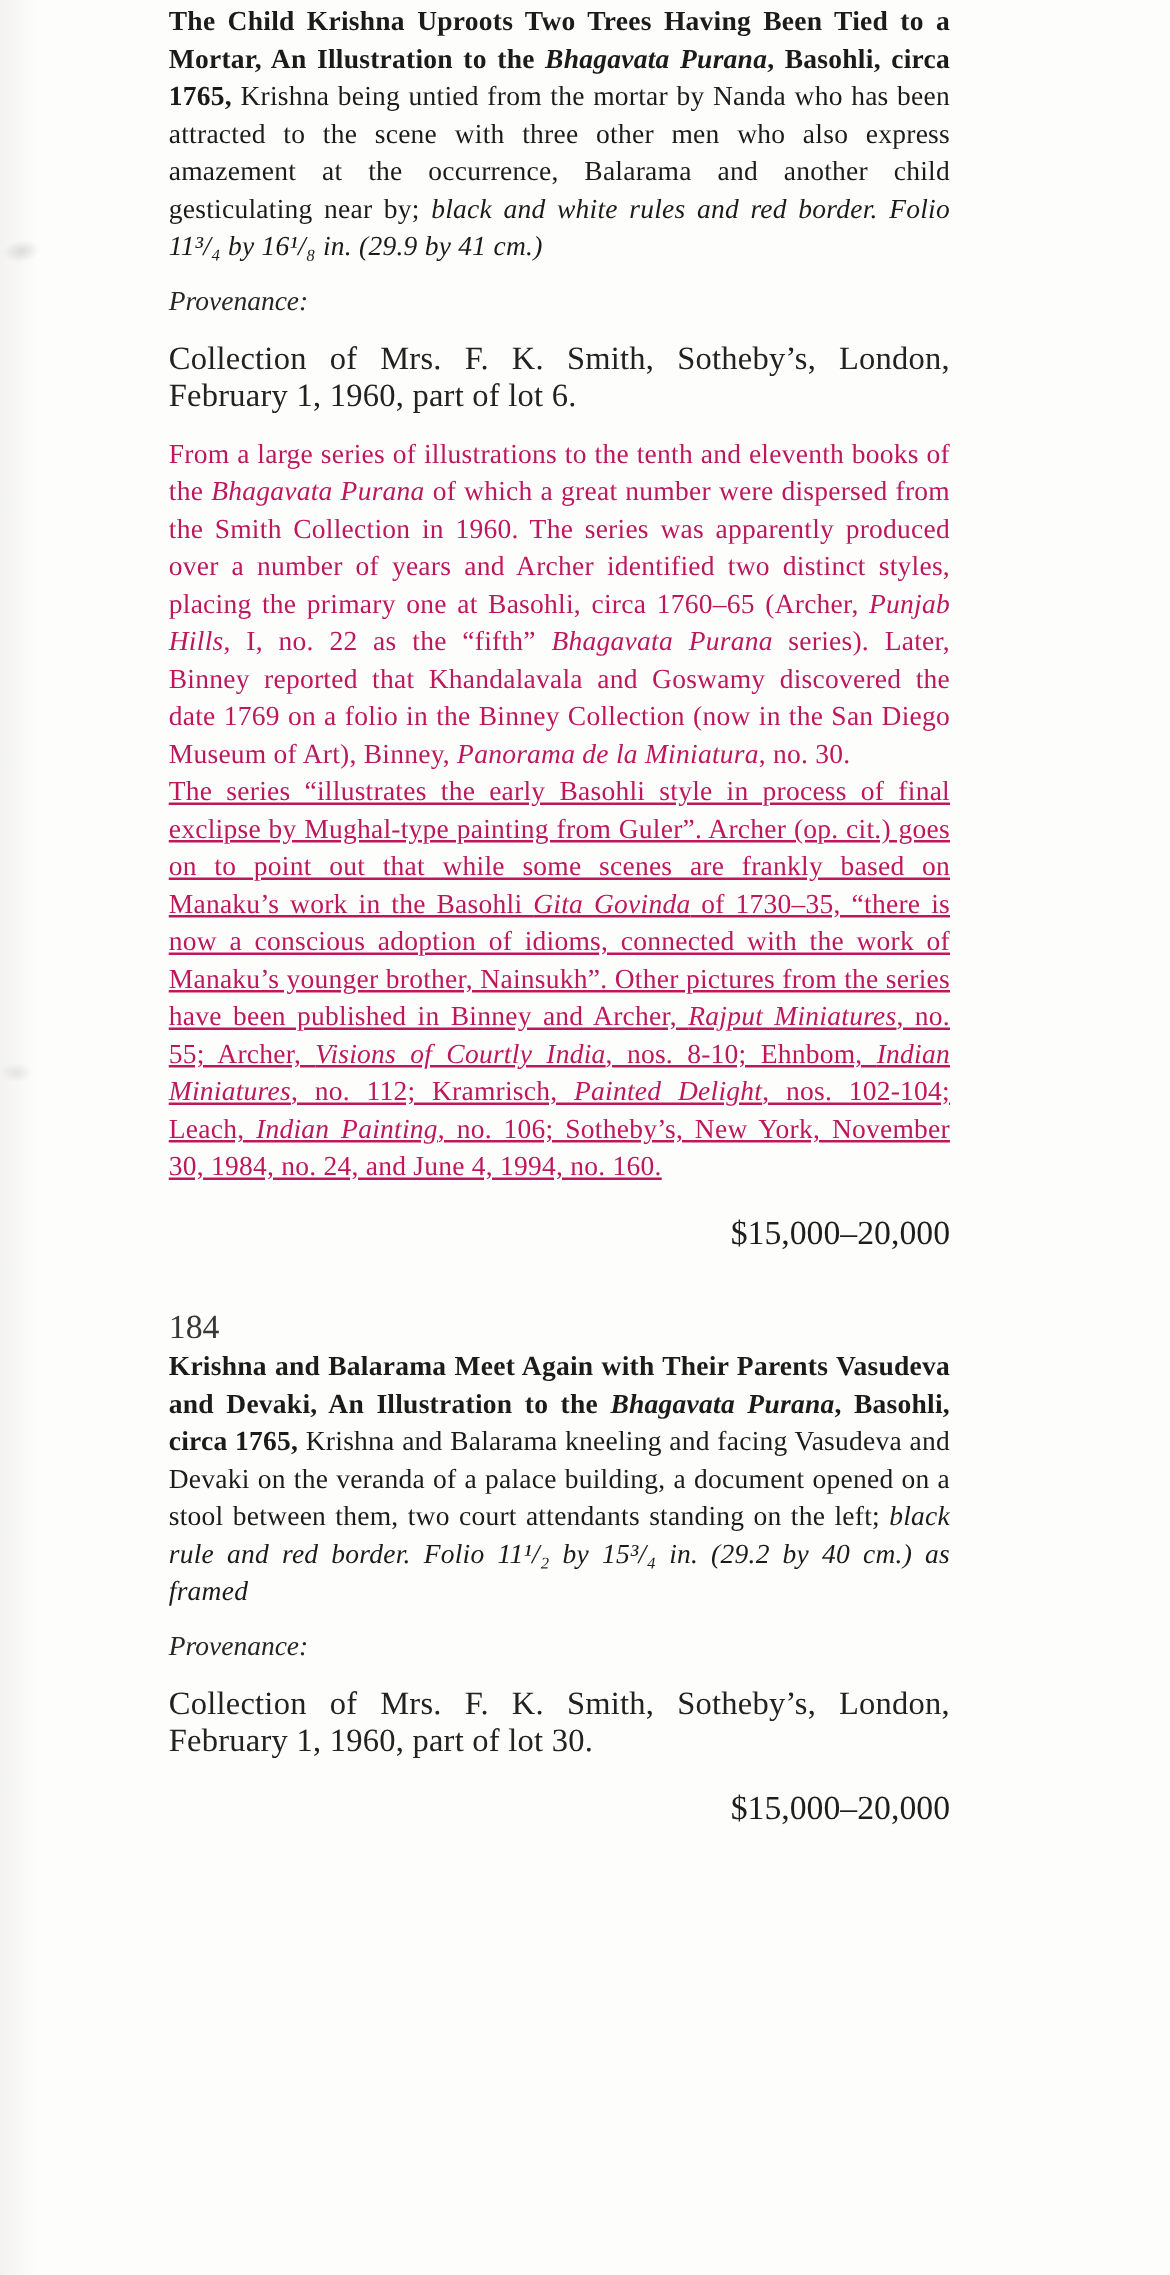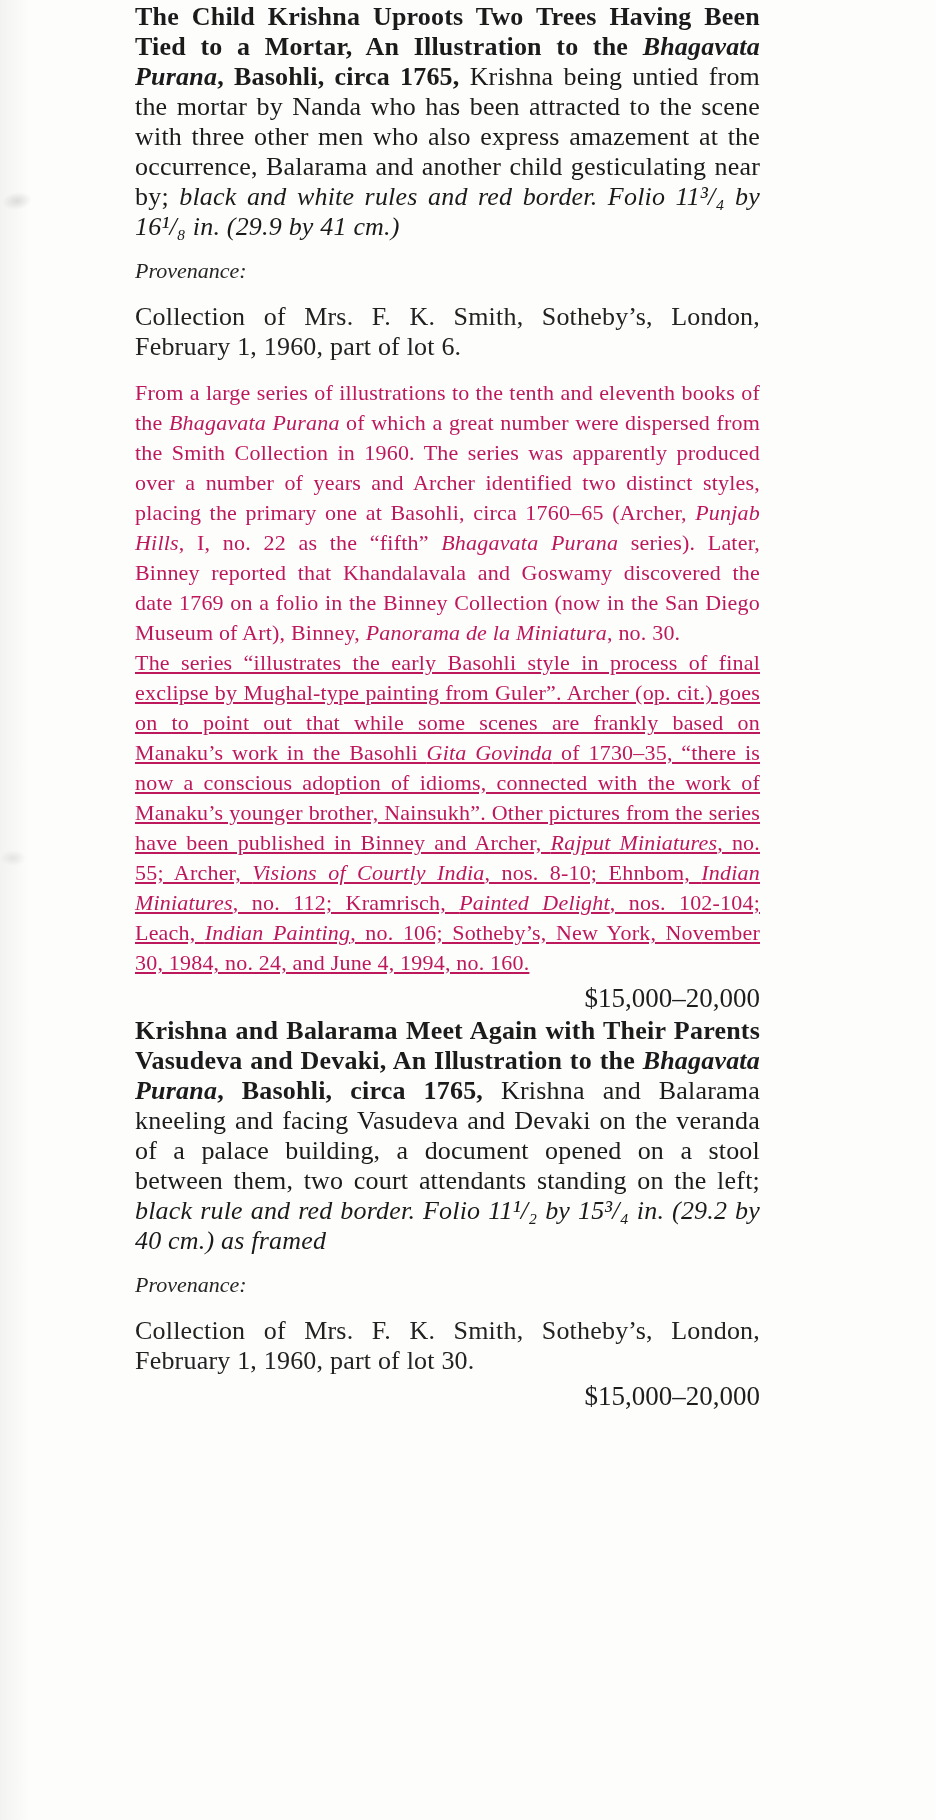--- a/index.html
+++ b/index.html
@@ -45,21 +45,21 @@
   .lot-number {
     margin-top: 23px;
     font-size: 27px;
     line-height: 30px;
     color: #383838;
   }
   .lot-number.second { margin-top: 44px; }
   p { margin: 0; }
   .lot-title {
     margin-top: 2px;
-    font-size: 26px;
+    font-size: 22px;
     line-height: 30px;
     text-align: justify;
     letter-spacing: 0.2px;
     color: #1b1b1b;
   }
   .prov-label {
     margin-top: 14px;
     font-style: italic;
     font-size: 22px;
     line-height: 30px;
@@ -75,21 +75,21 @@
   .note {
     margin-top: 16px;
     font-size: 22px;
     line-height: 30px;
     text-align: justify;
     letter-spacing: 0.2px;
     color: #be185d;
   }
   .note + .note { margin-top: 0; text-decoration: underline; }
   .estimate {
-    margin-top: 4px;
+    margin-top: 22px;
     font-size: 27px;
     line-height: 32px;
     text-align: right;
     color: #1e1e1e;
   }
   .b  { font-weight: bold; }
   .i  { font-style: italic; }
   .bi { font-weight: bold; font-style: italic; }
 </style>
 </head>
@@ -106,20 +106,21 @@
     <section>
       <p class="lot-title"><span class="b">The Child Krishna Uproots Two Trees Having Been Tied to a Mortar, An Illustration to the </span><span class="bi">Bhagavata Purana</span><span class="b">, Basohli, circa 1765, </span><span>Krishna being untied from the mortar by Nanda who has been attracted to the scene with three other men who also express amazement at the occurrence, Balarama and another child gesticulating near by; </span><span class="i">black and white rules and red border. Folio 11³/₄ by 16¹/₈ in. (29.9 by 41 cm.)</span></p>
       <p class="prov-label">Provenance:</p>
       <p class="prov-text">Collection of Mrs. F. K. Smith, Sotheby’s, London, February 1, 1960, part of lot 6.</p>
       <p class="note"><span>From a large series of illustrations to the tenth and eleventh books of the </span><span class="i">Bhagavata Purana</span><span> of which a great number were dispersed from the Smith Collection in 1960. The series was apparently produced over a number of years and Archer identified two distinct styles, placing the primary one at Basohli, circa 1760–65 (Archer, </span><span class="i">Punjab Hills</span><span>, I, no. 22 as the “fifth” </span><span class="i">Bhagavata Purana</span><span> series). Later, Binney reported that Khandalavala and Goswamy discovered the date 1769 on a folio in the Binney Collection (now in the San Diego Museum of Art), Binney, </span><span class="i">Panorama de la Miniatura</span><span>, no. 30.</span></p>
       <p class="note"><span>The series “illustrates the early Basohli style in process of final exclipse by Mughal-type painting from Guler”. Archer (op. cit.) goes on to point out that while some scenes are frankly based on Manaku’s work in the Basohli </span><span class="i">Gita Govinda</span><span> of 1730–35, “there is now a conscious adoption of idioms, connected with the work of Manaku’s younger brother, Nainsukh”. Other pictures from the series have been published in Binney and Archer, </span><span class="i">Rajput Miniatures</span><span>, no. 55; Archer, </span><span class="i">Visions of Courtly India</span><span>, nos. 8-10; Ehnbom, </span><span class="i">Indian Miniatures</span><span>, no. 112; Kramrisch, </span><span class="i">Painted Delight</span><span>, nos. 102-104; Leach, </span><span class="i">Indian Painting</span><span>, no. 106; Sotheby’s, New York, November 30, 1984, no. 24, and June 4, 1994, no. 160.</span></p>
       <p class="estimate">$15,000–20,000</p>
     </section>
 
     <section>
+      <p class="lot-number second">184</p>
       <p class="lot-title"><span class="b">Krishna and Balarama Meet Again with Their Parents Vasudeva and Devaki, An Illustration to the </span><span class="bi">Bhagavata Purana</span><span class="b">, Basohli, circa 1765, </span><span>Krishna and Balarama kneeling and facing Vasudeva and Devaki on the veranda of a palace building, a document opened on a stool between them, two court attendants standing on the left; </span><span class="i">black rule and red border. Folio 11¹/₂ by 15³/₄ in. (29.2 by 40 cm.) as framed</span></p>
       <p class="prov-label">Provenance:</p>
       <p class="prov-text">Collection of Mrs. F. K. Smith, Sotheby’s, London, February 1, 1960, part of lot 30.</p>
       <p class="estimate">$15,000–20,000</p>
     </section>
 
   </div>
 </div>
 
 </body></html>

